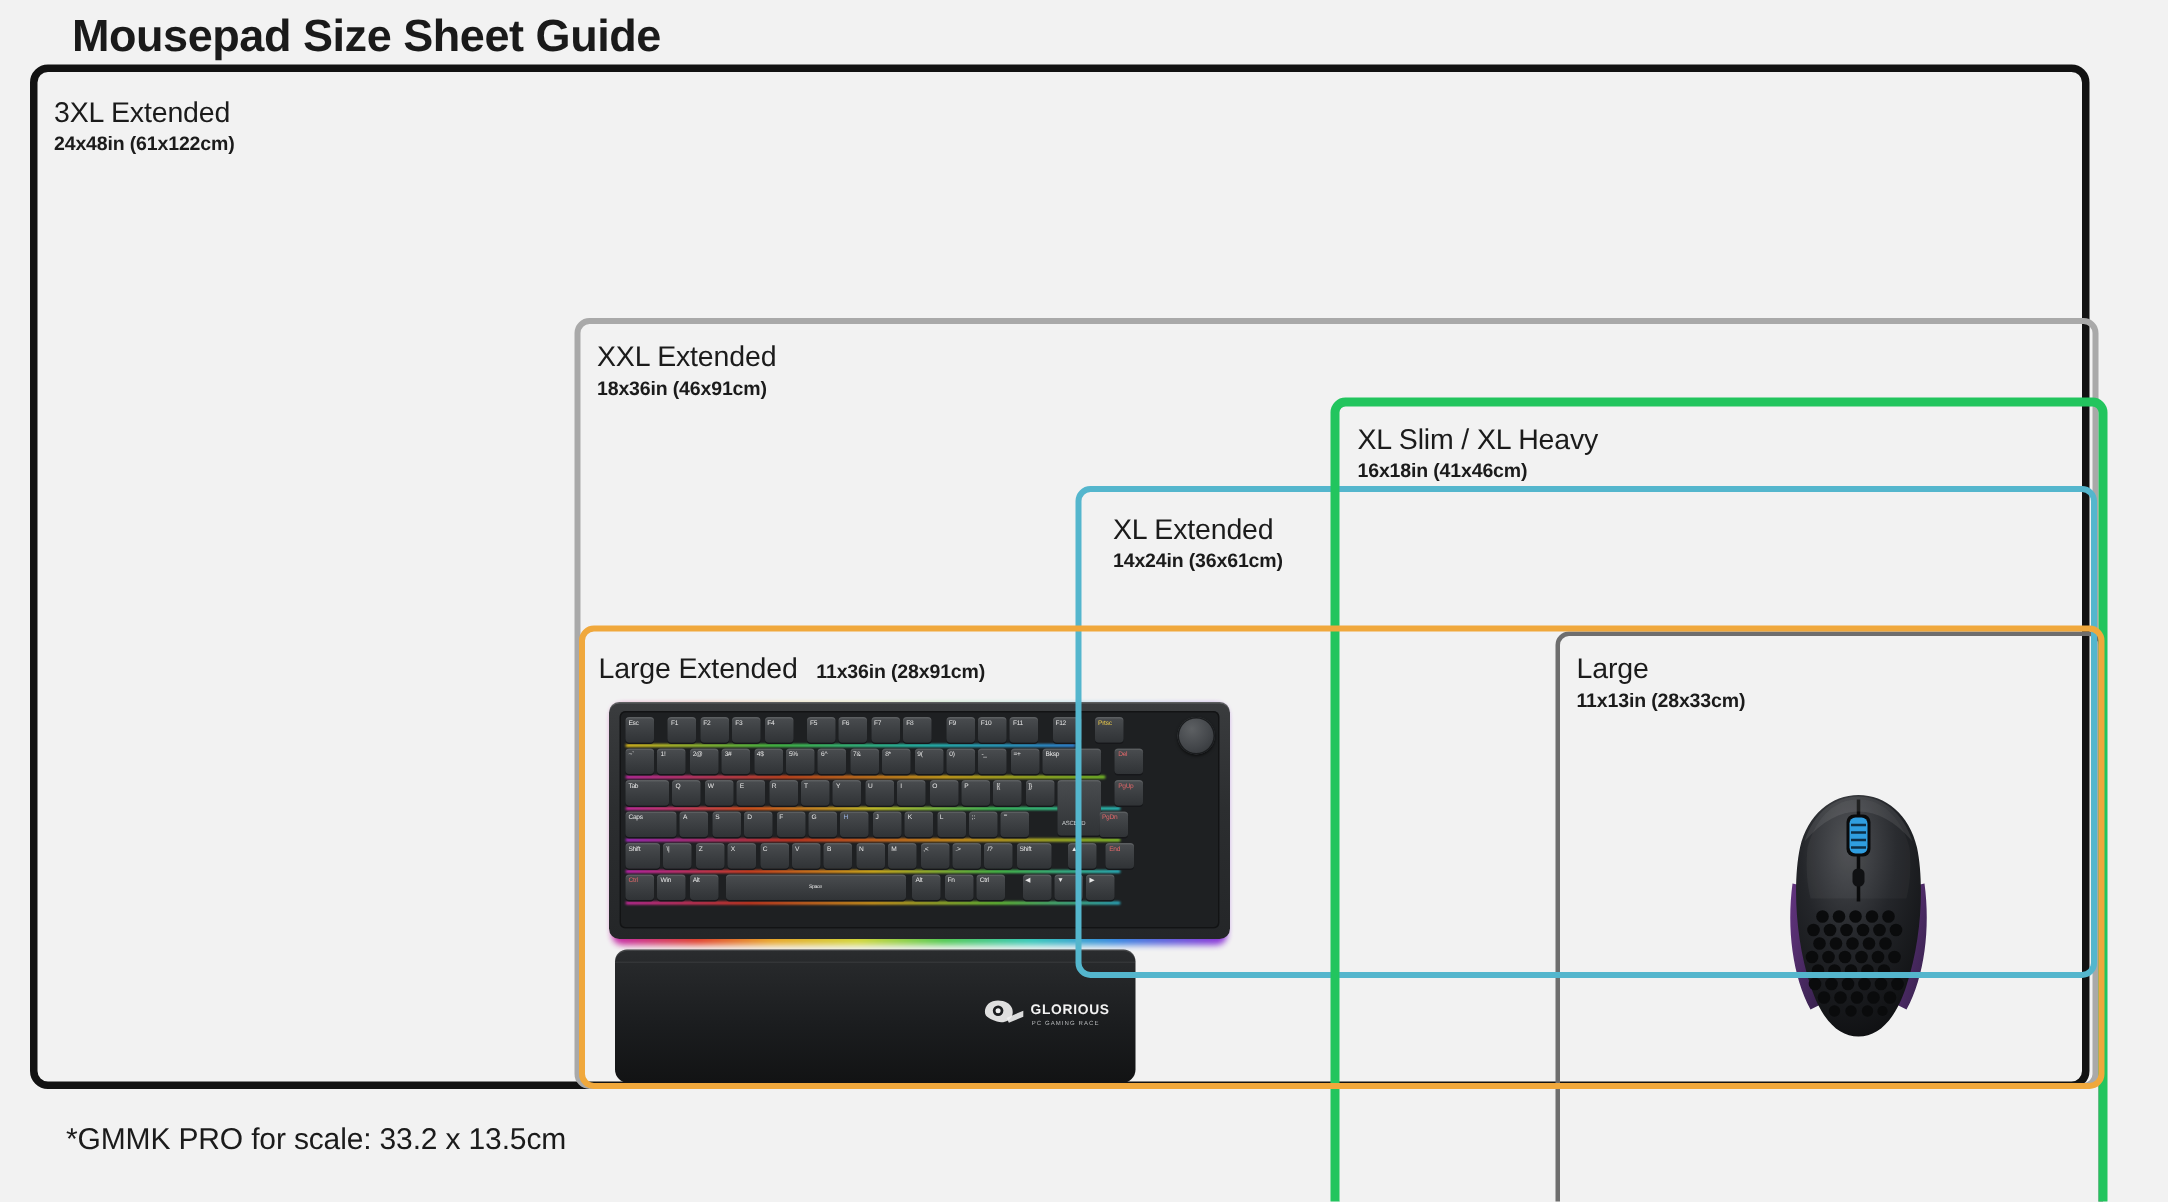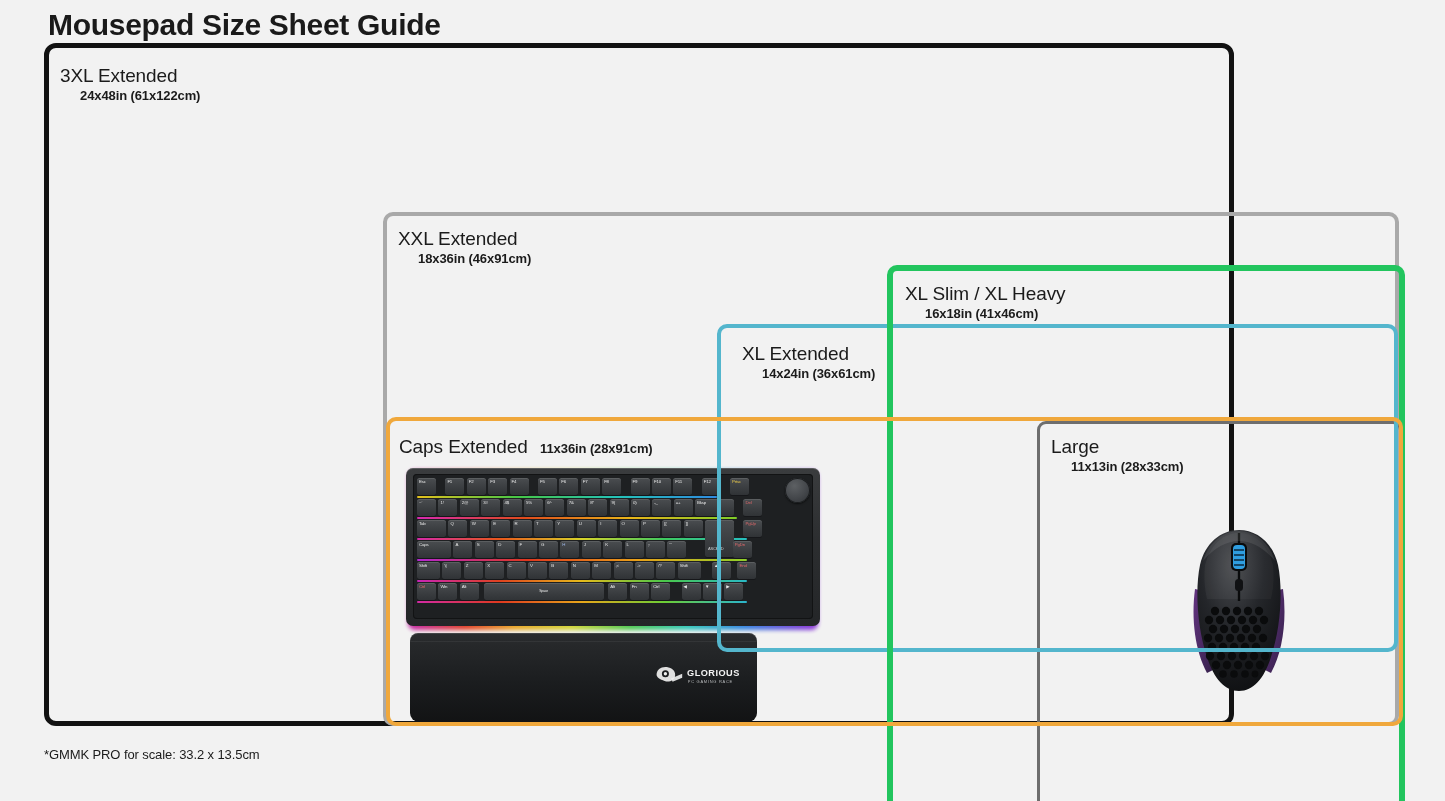--- a/index.html
+++ b/index.html
@@ -44,32 +44,31 @@
     font-weight: normal;
     color: #1b1b1b;
     letter-spacing: -0.1px;
   }
   .box-dims {
     font-size: 13px;
     font-weight: bold;
     color: #1b1b1b;
     letter-spacing: -0.1px;
     margin-top: 3px;
-    margin-left: 20px;
   }
   .inline .box-title,
   .inline .box-dims {
     display: inline;
     margin: 0;
   }
   .inline .box-dims { margin-left: 8px; }
 
   
   #box-3xl {
-    left: 44px; top: 43px; width: 1190px; height: 683px;
+    left: 20px; top: 43px; width: 1373px; height: 683px;
     border: 5px solid #121212;
     border-radius: 12px;
   }
   #label-3xl { left: 11px; top: 18px; }
 
   #box-xxl {
     left: 383px; top: 212px; width: 1016px; height: 514px;
     border: 4px solid #a9a9a9;
     border-radius: 10px;
   }
@@ -113,21 +112,21 @@
   .hw-layer     { z-index: 7; }
 
   
   #footnotes {
     position: absolute;
     left: 44px;
     top: 745px;
     z-index: 20;
   }
   .footnote {
-    font-size: 13px;
+    font-size: 20px;
     color: #1b1b1b;
     letter-spacing: -0.1px;
     line-height: 1.55;
     white-space: nowrap;
   }
 
   
   #keyboard-wrap {
     position: absolute;
     left: 406px; top: 468px;
@@ -656,20 +655,20 @@
 
 <div class="size-box" id="box-xlslim">
   <div class="box-label" id="label-xlslim">
     <div class="box-title">XL Slim / XL Heavy</div>
     <div class="box-dims">16x18in (41x46cm)</div>
   </div>
 </div>
 
 <div class="size-box" id="box-largeext">
   <div class="box-label inline" id="label-largeext">
-    <span class="box-title">Caps Extended</span>
+    <span class="box-title">Large Extended</span>
     <span class="box-dims">11x36in (28x91cm)</span>
   </div>
 </div>
 
 <div id="footnotes">
   <div class="footnote">*GMMK PRO for scale: 33.2 x 13.5cm</div>
 </div>
 
 </body></html>

